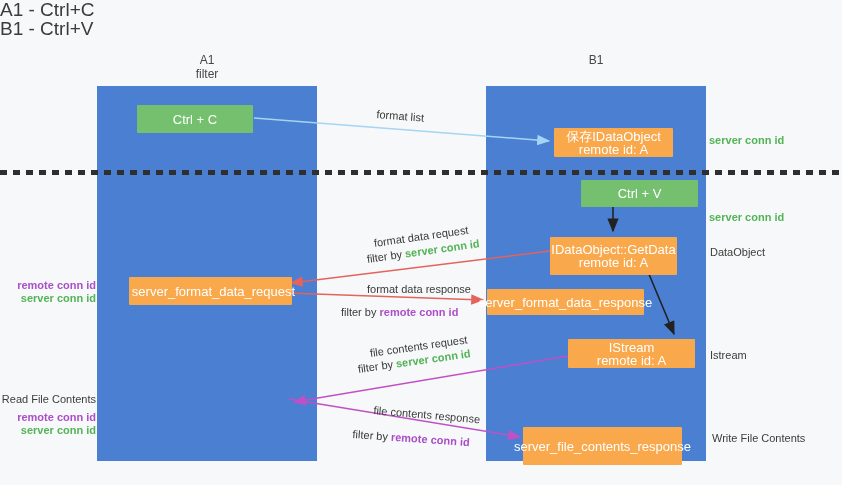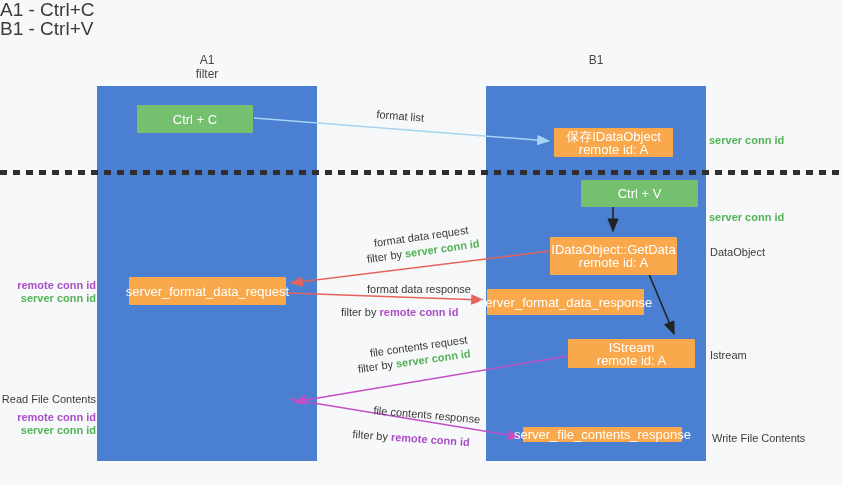--- a/index.html
+++ b/index.html
@@ -95,35 +95,35 @@
 
   <div class="abs node green" style="left:555px;top:180px;width:117px;height:27px;margin-left:26px;">
     <div>Ctrl + V</div>
   </div>
 
   <div class="abs node orange" style="left:550px;top:237px;width:127px;height:38px;">
     <div>IDataObject::GetData</div>
     <div>remote id: A</div>
   </div>
 
-  <div class="abs node orange" style="left:129px;top:277px;width:157px;height:28px;">
+  <div class="abs node orange" style="left:129px;top:277px;width:157px;height:28px;padding-left:6px;">
     <div>server_format_data_request</div>
   </div>
 
   <div class="abs node orange" style="left:487px;top:289px;width:157px;height:26px;">
     <div>server_format_data_response</div>
   </div>
 
   <div class="abs node orange" style="left:568px;top:339px;width:127px;height:29px;">
     <div>IStream</div>
     <div>remote id: A</div>
   </div>
 
 
-  <div class="abs node orange" style="left:523px;top:427px;width:159px;height:15px;">
+  <div class="abs node orange" style="left:523px;top:427px;width:159px;height:38px;">
     <div>server_file_contents_response</div>
   </div>
 
   <div class="abs side-label green-b" style="left:709px;top:134px;">server conn id</div>
   <div class="abs side-label green-b" style="left:709px;top:211px;">server conn id</div>
   <div class="abs side-label" style="left:710px;top:246px;">DataObject</div>
   <div class="abs side-label" style="left:710px;top:349px;">Istream</div>
   <div class="abs side-label" style="left:712px;top:432px;">Write File Contents</div>
 
   <div class="abs side-label left-rail purple-b" style="top:279px;">remote conn id</div>

